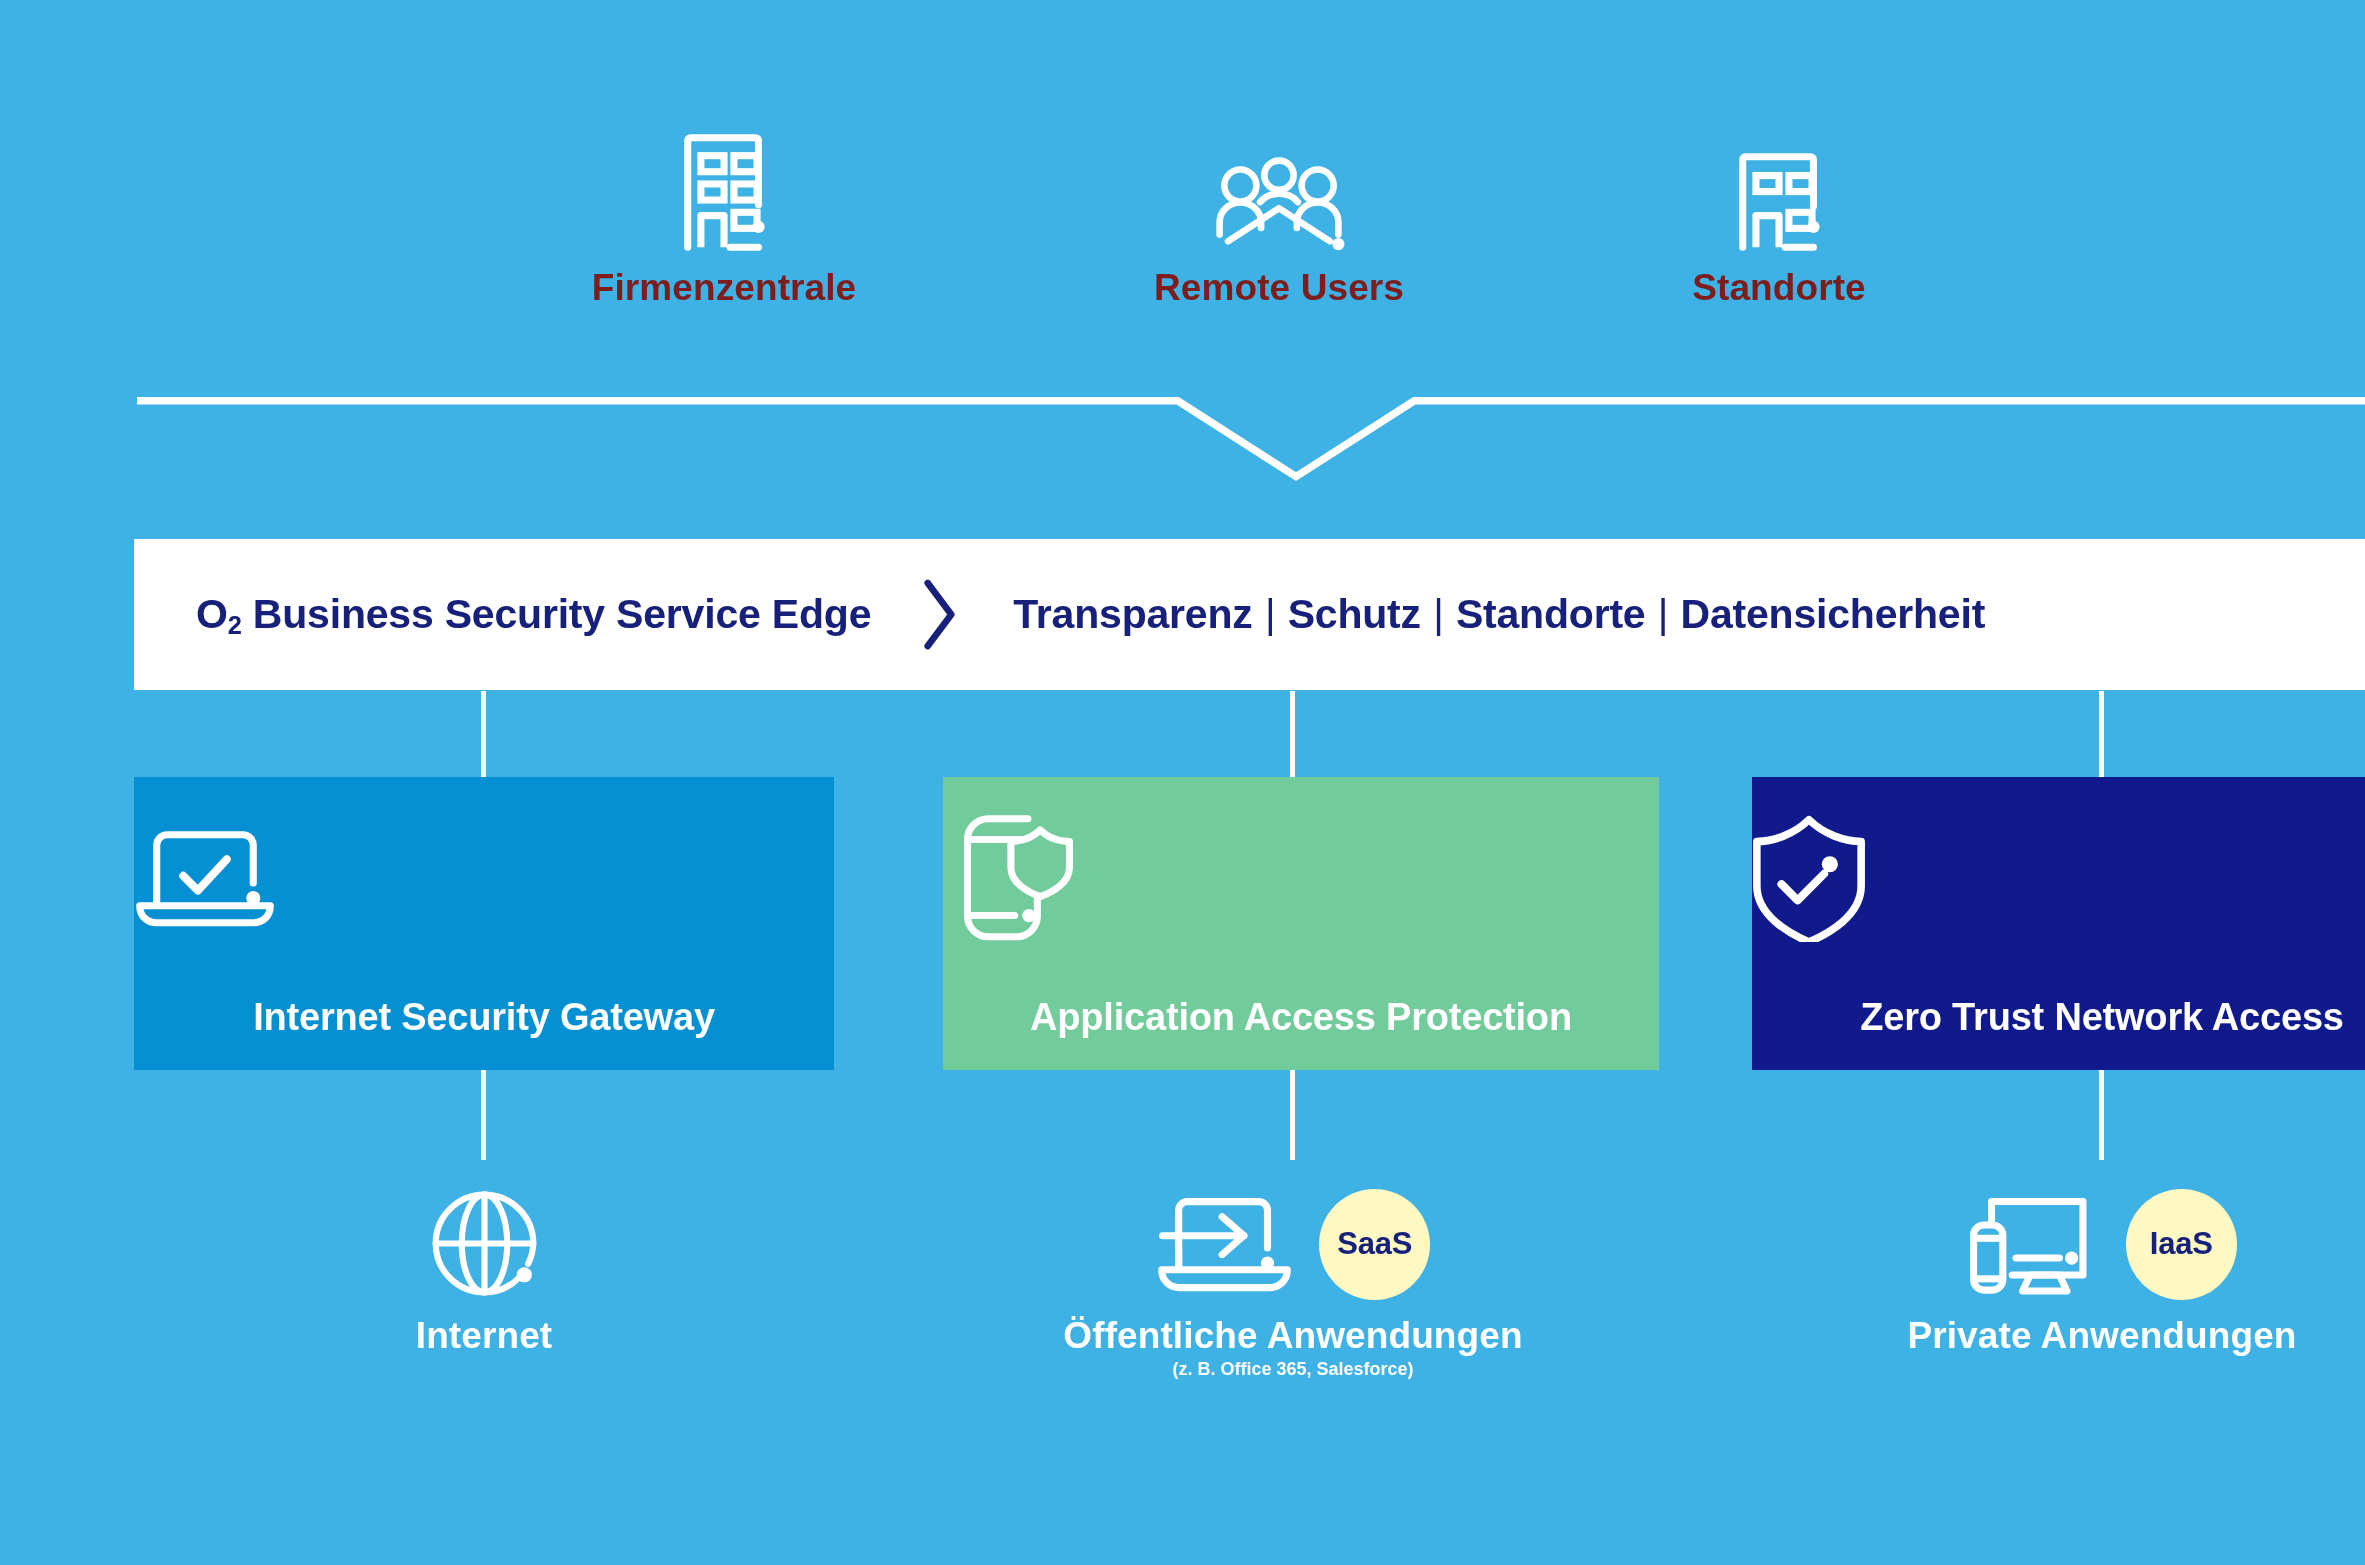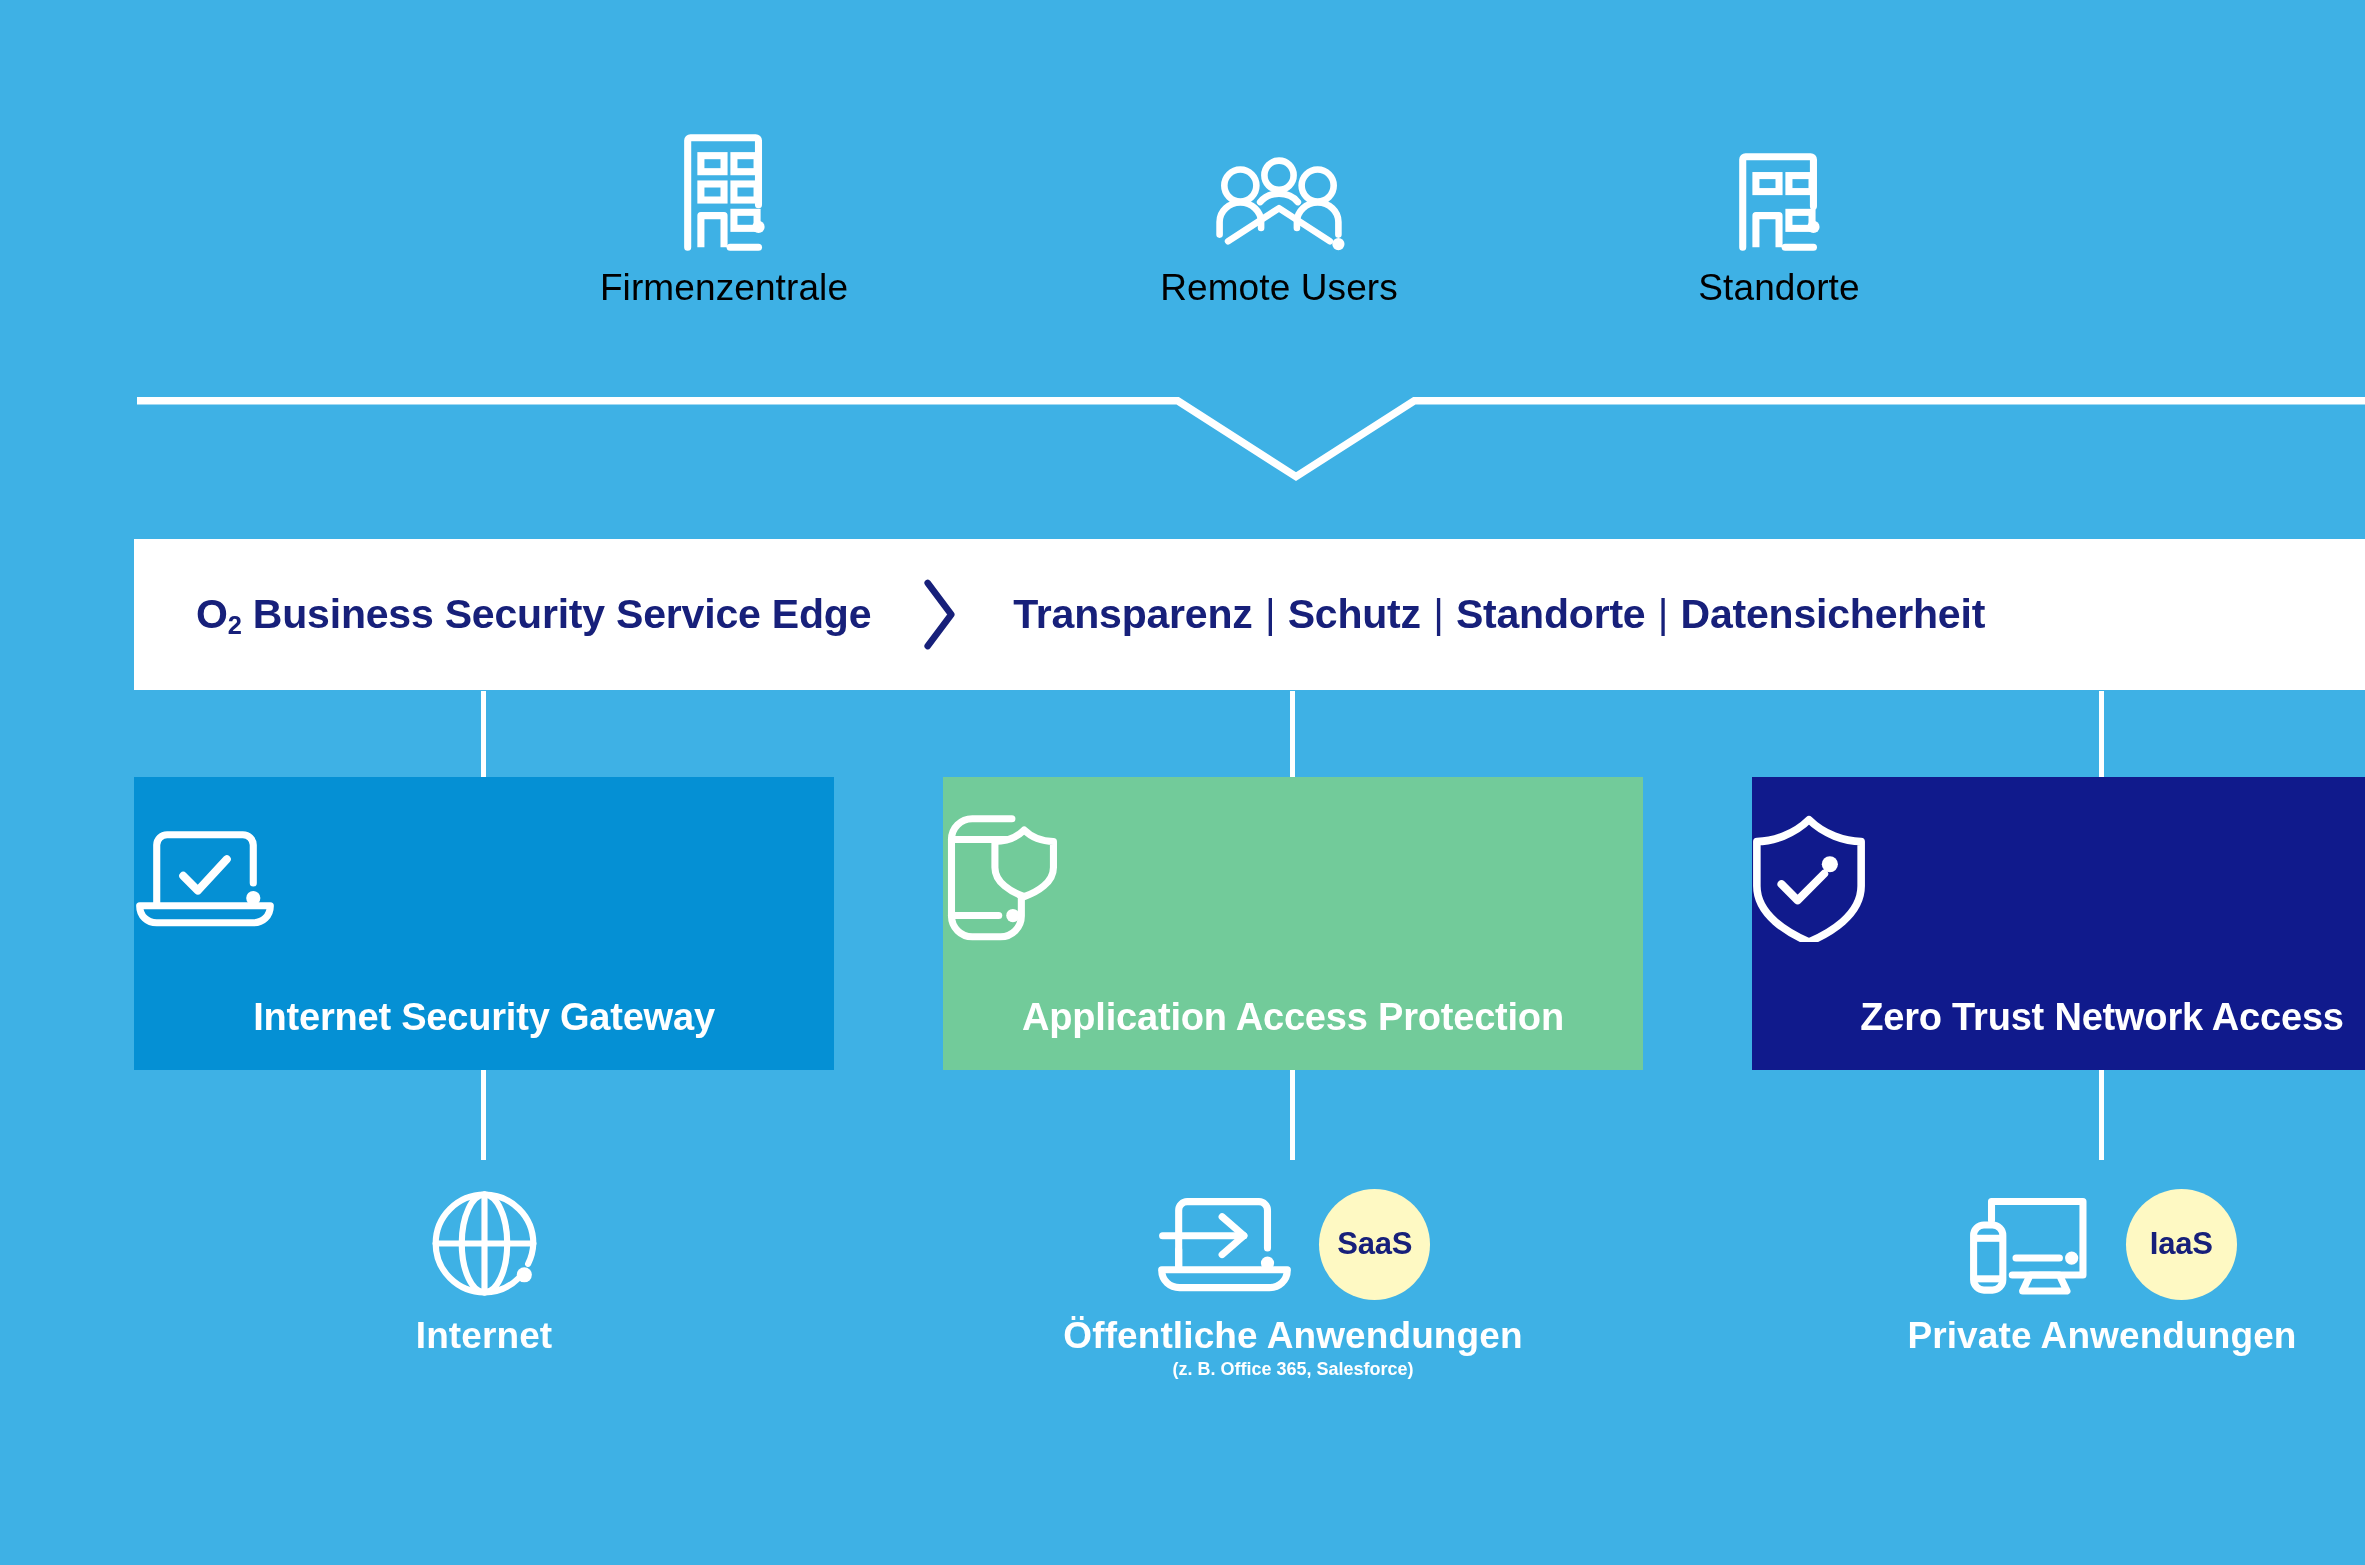--- a/index.html
+++ b/index.html
@@ -25,22 +25,22 @@
   }
   .src-icon {
     height: 142px;
     display: flex;
     align-items: flex-end;
     justify-content: center;
   }
   .src-label {
     margin-top: 16px;
     font-size: 37px;
-    font-weight: 400;
-    color: #000000;
+    font-weight: 700;
+    color: #7f1d1d;
     letter-spacing: 0.1px;
     white-space: nowrap;
     text-align: center;
   }
 
   
   .bus-line {
     position: absolute;
     left: 137px;
     top: 397px;
@@ -254,21 +254,21 @@
       <svg width="142" height="102" viewBox="0 0 300 215" fill="none" xmlns="http://www.w3.org/2000/svg">
         <path d="M48 162 V38 a22 22 0 0 1 22 -22 H230 a22 22 0 0 1 22 22 V118" stroke="#fff" stroke-width="15" stroke-linecap="round" stroke-linejoin="round"></path>
         <circle cx="252" cy="150" r="15" fill="#fff"></circle>
         <path d="M104 103 L135 134 L196 68" stroke="#fff" stroke-width="17" stroke-linecap="round" stroke-linejoin="round"></path>
         <path d="M12 166 H288 a0 0 0 0 1 0 0 c0 22 -16 36 -36 36 H48 c-20 0 -36 -14 -36 -36 Z" stroke="#fff" stroke-width="15" stroke-linejoin="round"></path>
       </svg>
     </div>
     <div class="card-title">Internet Security Gateway</div>
   </div>
 
-  <div class="card" style="left:943px; background:#72cb9a;">
+  <div class="card" style="left:943px; background:#72cb9a;padding-left:16px;">
     <div class="card-icon">
       <svg width="118" height="130" viewBox="0 0 250 275" fill="none" xmlns="http://www.w3.org/2000/svg">
         <path d="M146 12 H62 a44 44 0 0 0 -44 44 V218 a44 44 0 0 0 44 44 H122 a44 44 0 0 0 44 -44 V162" stroke="#fff" stroke-width="15" stroke-linecap="round" stroke-linejoin="round"></path>
         <path d="M18 56 H140" stroke="#fff" stroke-width="15" stroke-linecap="round"></path>
         <path d="M18 217 H118" stroke="#fff" stroke-width="15" stroke-linecap="round"></path>
         <circle cx="148" cy="217" r="14" fill="#fff"></circle>
         <path d="M172 36 c16 16 40 24 62 24 V115 c0 32 -34 52 -62 62 c-28 -10 -62 -30 -62 -62 V60 c22 0 46 -8 62 -24 Z" fill="#72cb9a" stroke="#fff" stroke-width="15" stroke-linejoin="round"></path>
       </svg>
     </div>
     <div class="card-title">Application Access Protection</div>

